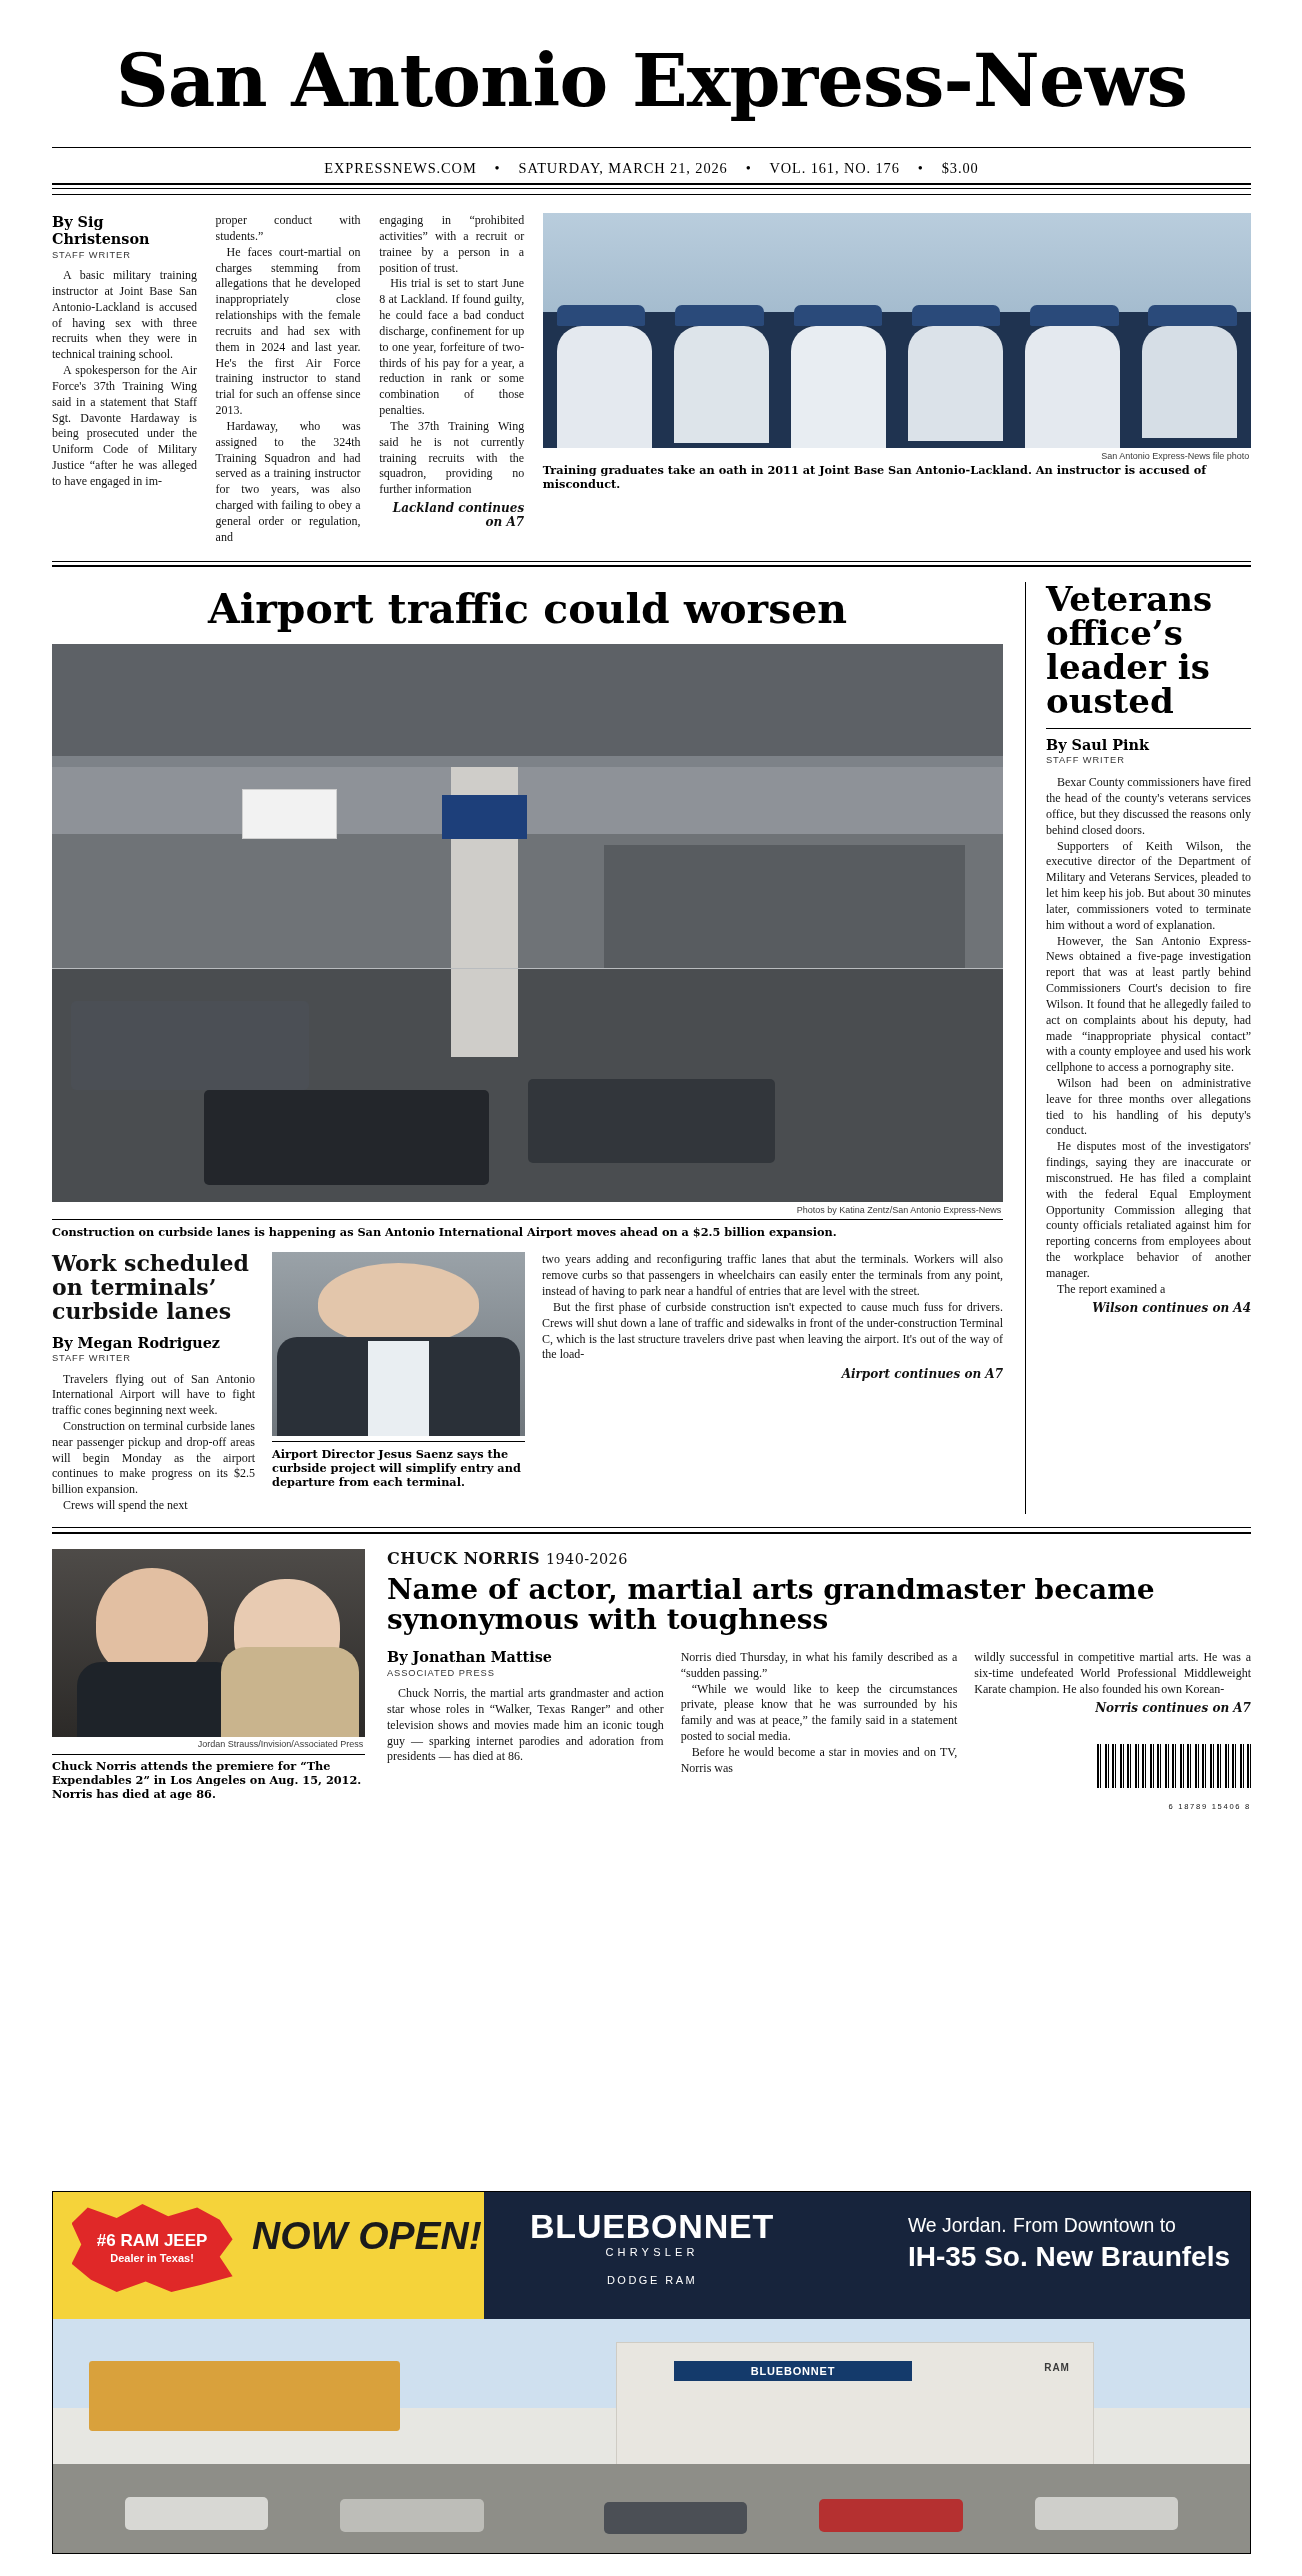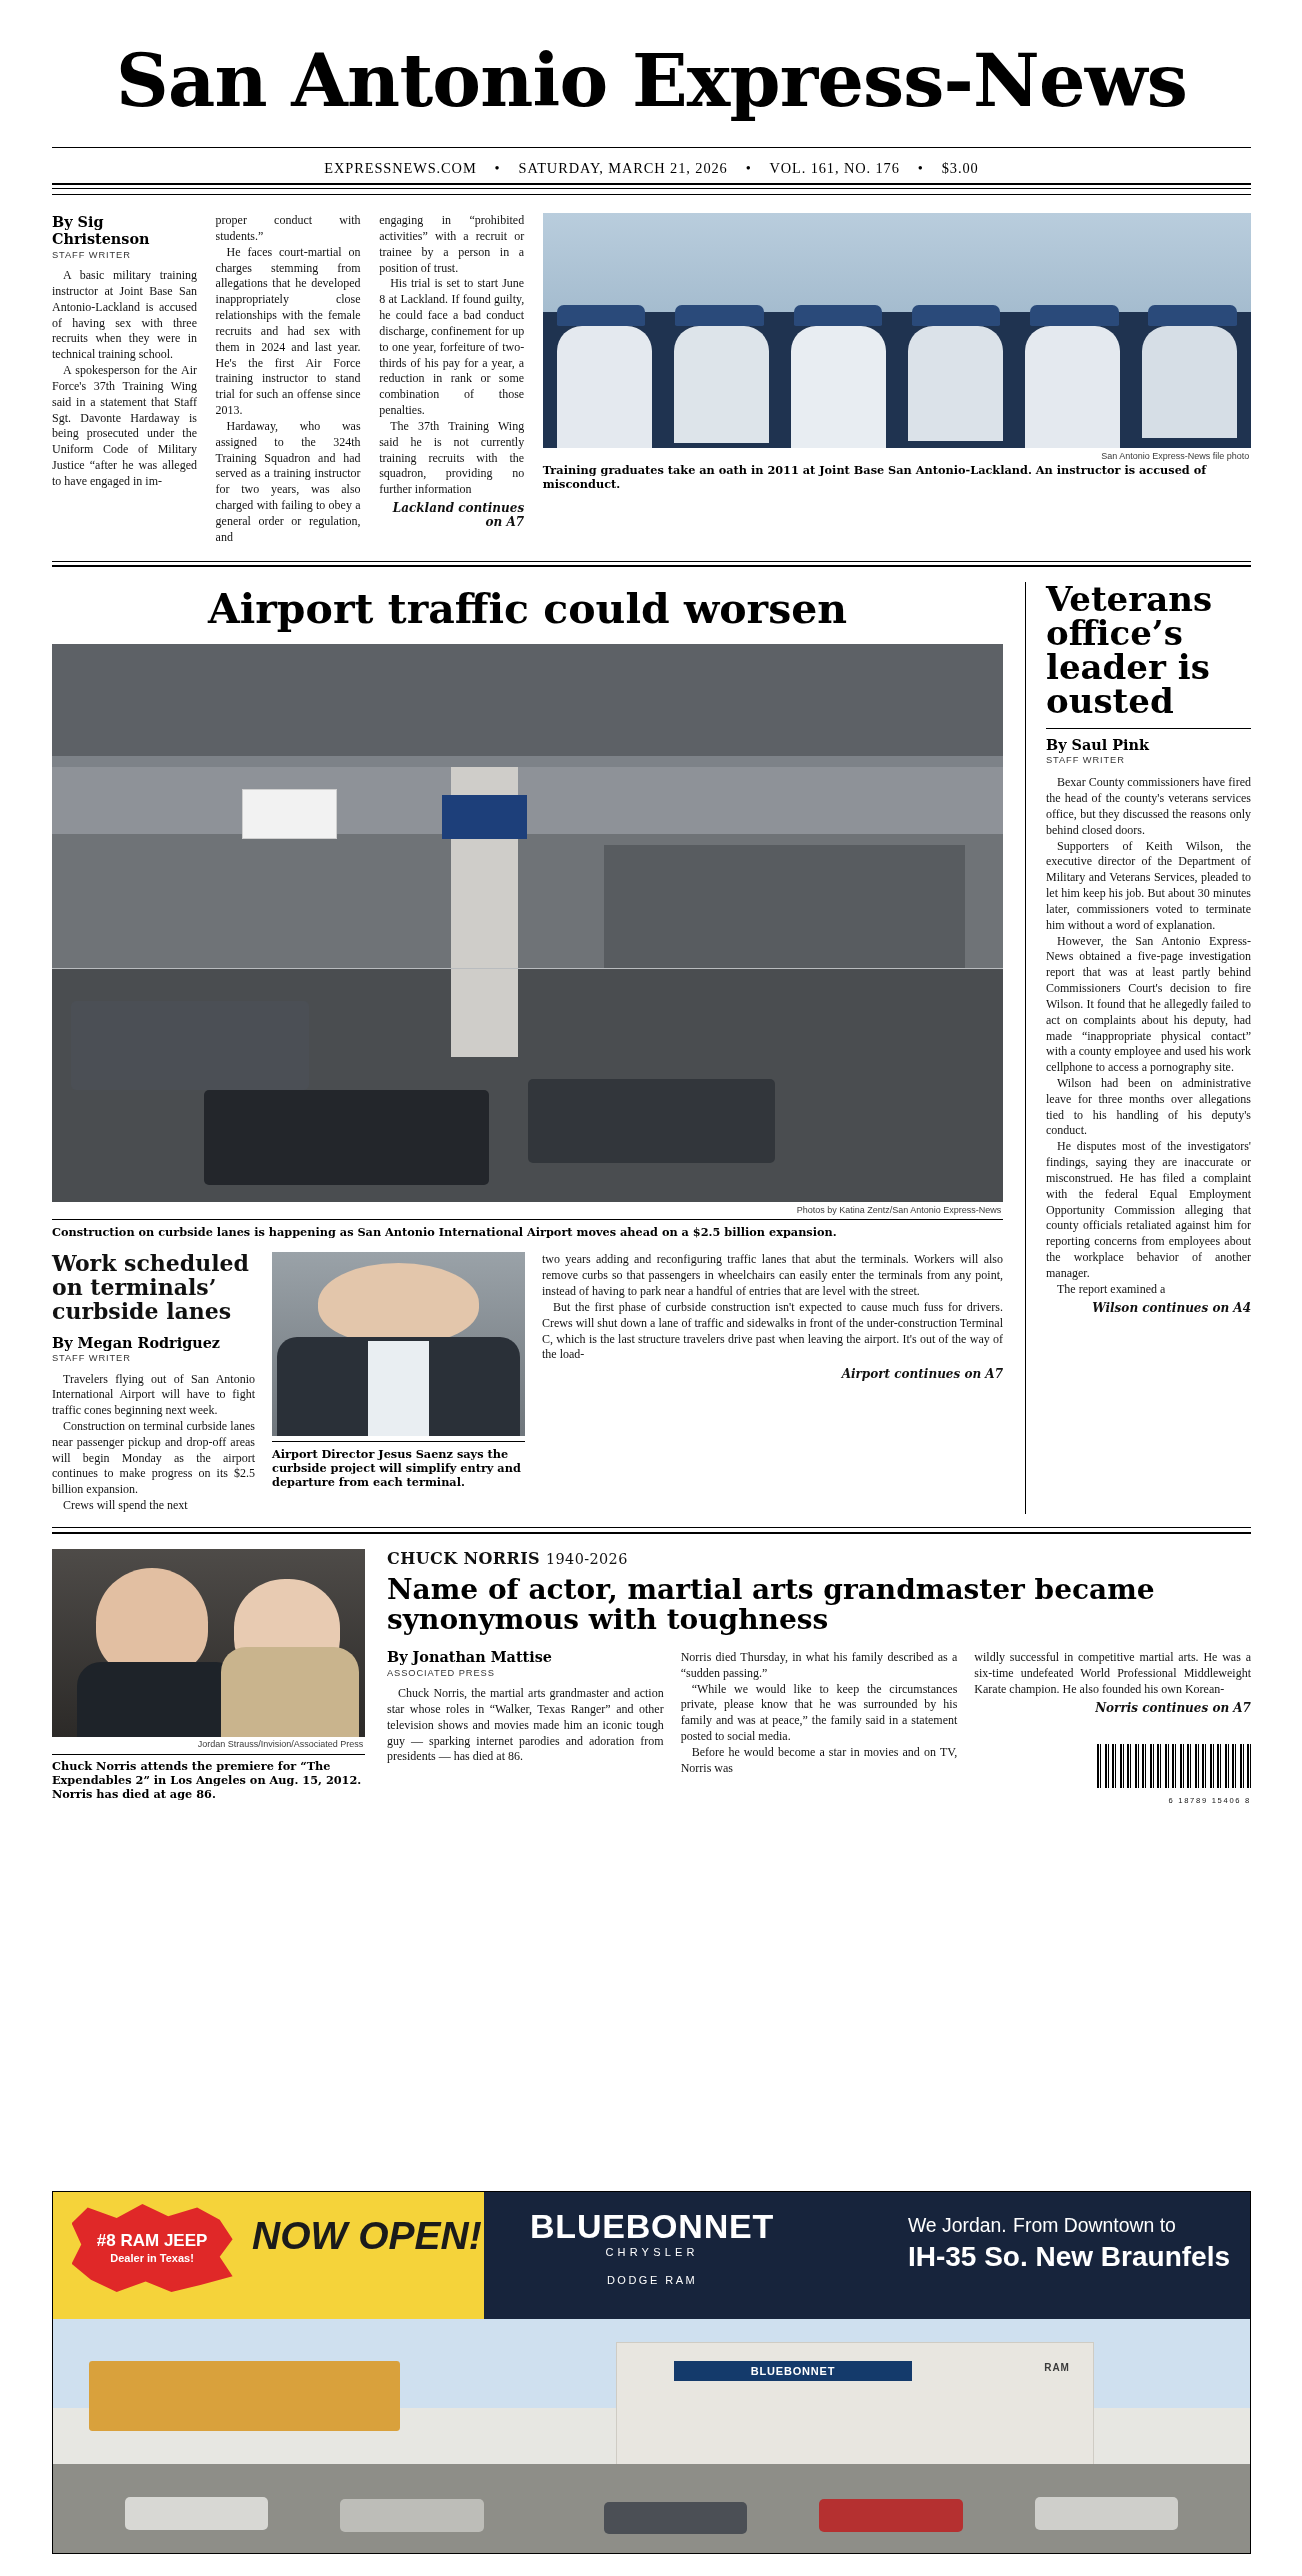--- a/index.html
+++ b/index.html
@@ -210,21 +210,21 @@
     height: 44px;
     width: 154px;
     background: repeating-linear-gradient(90deg,
       #000 0 1.7px, #fff 1.7px 3.4px, #000 3.4px 4.2px, #fff 4.2px 7.6px,
       #000 7.6px 10px, #fff 10px 11px, #000 11px 12px, #fff 12px 15px);
   }
   .barcode-num {
     font-family: "Liberation Sans", sans-serif;
     font-size: 7.6px;
     letter-spacing: 1.7px;
-    margin-top: 4px;
+    margin-top: 10px;
   }
 
   
   .ad {
     position: absolute;
     left: 52px;
     right: 52px;
     bottom: 22px;
     height: 363px;
     border: 0.8px solid #000;
@@ -503,21 +503,21 @@
             <div class="barcode-num">6  18789  15406     8</div>
           </div>
         </div>
       </div>
     </div>
   </div>
 
   <div class="ad">
     <div class="ad-top">
       <div class="ad-burst">
-        <div class="l1">#8 RAM JEEP</div>
+        <div class="l1">#6 RAM JEEP</div>
         <div class="l2">Dealer in Texas!</div>
       </div>
       <div class="ad-now">NOW OPEN!</div>
       <div class="ad-brand">
         <div class="b1">BLUEBONNET</div>
         <div class="b2">CHRYSLER</div>
         <div class="b3">DODGE  RAM</div>
       </div>
       <div class="ad-right">
         <div class="r1">

